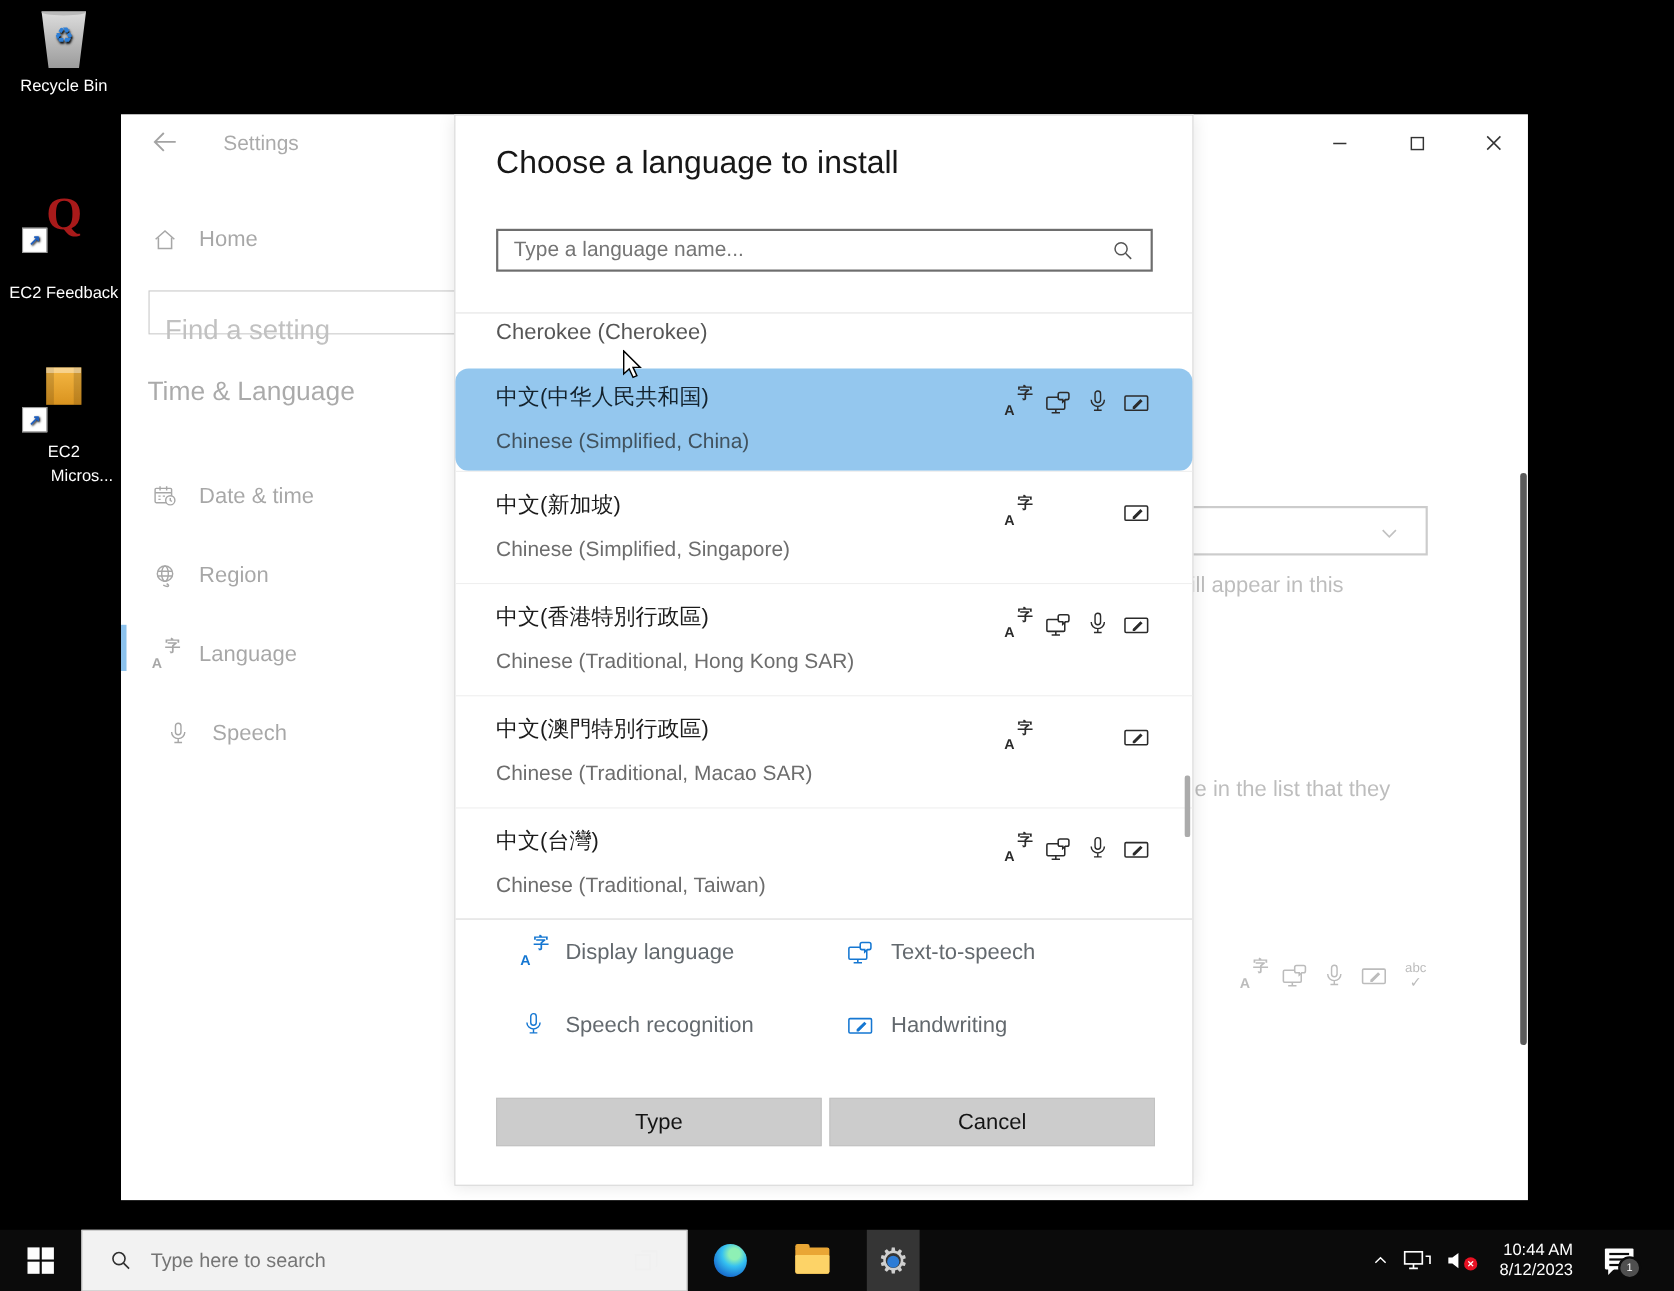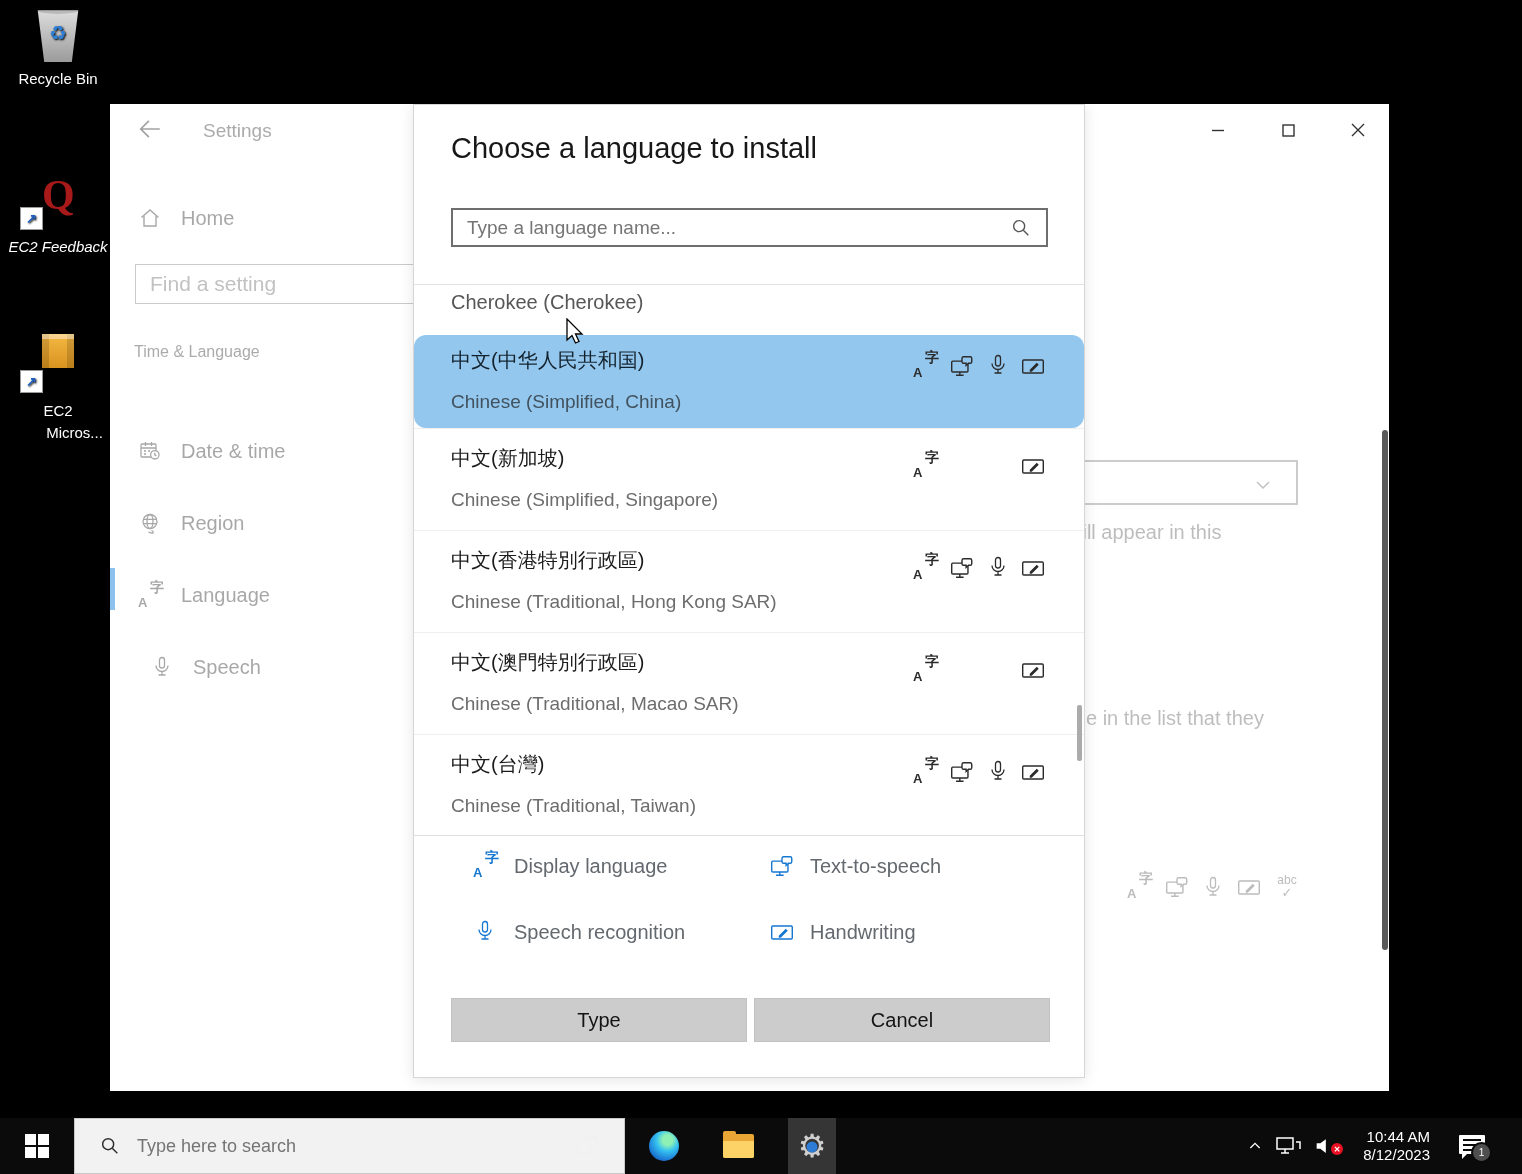--- a/index.html
+++ b/index.html
@@ -14,22 +14,22 @@
   .goldbox{width:32px;height:34px;margin:0 auto;background:linear-gradient(180deg,#f5b844,#d9931f);box-shadow:inset 0 5px 0 rgba(255,255,255,.4),inset 7px 0 0 rgba(0,0,0,.14),inset -7px 0 0 rgba(0,0,0,.14);}
   .sc{position:absolute;width:21px;height:21px;background:#fff;border:1px solid #9a9a9a;display:flex;align-items:center;justify-content:center;font-size:13px;font-weight:700;color:#1f5fbf;}
 
   
   .win{position:absolute;left:110px;top:104px;width:1279px;height:987px;background:#fff;}
   .backarrow{position:absolute;left:27px;top:12px;width:26px;height:26px;color:#333;}
   .wintitle{position:absolute;left:93px;top:16px;font-size:19px;color:#444;}
   .navitem{position:absolute;left:0;width:300px;height:44px;display:flex;align-items:center;color:#3d3d3d;font-size:20px;}
   .navitem .nicon{width:24px;height:24px;margin-left:28px;margin-right:19px;color:#3d3d3d;flex:0 0 auto;}
   .findbox{position:absolute;left:25px;top:160px;width:282px;height:40px;border:1px solid #8a8a8a;background:#fff;box-sizing:border-box;}
-  .findbox input{width:100%;height:100%;border:0;outline:none;padding:0 14px;font-size:21px;color:#000000;background:transparent;font-family:inherit;}
-  .section{position:absolute;left:24px;top:239px;font-size:16px;color:#444;}
+  .findbox input{width:100%;height:100%;border:0;outline:none;padding:0 14px;font-size:25px;color:#000000;background:transparent;font-family:inherit;margin-top:16px;}
+  .section{position:absolute;left:24px;top:239px;font-size:24px;color:#444;}
   .accent{position:absolute;left:0;top:464px;width:5px;height:42px;background:#0078d7;}
   .winctl{position:absolute;top:10px;width:46px;height:32px;display:flex;align-items:center;justify-content:center;z-index:6;color:#333;}
   .smoke{position:absolute;left:0;top:0;width:1279px;height:987px;background:rgba(255,255,255,.55);z-index:5;}
   .bg-frag{position:absolute;font-size:20px;color:#6e6e6e;white-space:nowrap;}
   .dropdown{position:absolute;left:890px;top:356px;width:298px;height:45px;border:2px solid #8f8f8f;box-sizing:border-box;background:#fff;}
   .dd-chevron{position:absolute;right:28px;top:14px;width:14px;height:14px;color:#777;}
   .bg-icons{position:absolute;left:1017px;top:770px;display:flex;gap:11px;color:#6a6a6a;align-items:center;}
   .bg-scrollbar{position:absolute;left:1272px;top:326px;width:6px;height:520px;background:#5a5a5a;z-index:6;border-radius:3px;}
 
   
@@ -103,21 +103,21 @@
         <span class="recycle-glyph">♻</span>
       </div>
     <div style="margin-top:8px;">Recycle Bin</div>
   </div>
 
   <div class="dicon" style="left:0px;top:170px;">
     <div style="position:relative;height:60px;">
       <div class="qicon" style="position:absolute;left:42px;top:4px;">Q</div>
       <div class="sc" style="left:20px;top:37px;">↗</div>
     </div>
-    <div style="margin-top:8px;font-style:italic;">EC2 Feedback</div>
+    <div style="margin-top:28px;">EC2 Feedback</div>
   </div>
 
   <div class="dicon" style="left:0px;top:330px;">
     <div style="position:relative;height:62px;">
       <div style="position:absolute;left:42px;top:4px;">
           <div class="goldbox"></div>
         </div>
       <div class="sc" style="left:20px;top:40px;">↗</div>
     </div>
     <div style="margin-top:8px;line-height:22px;">

